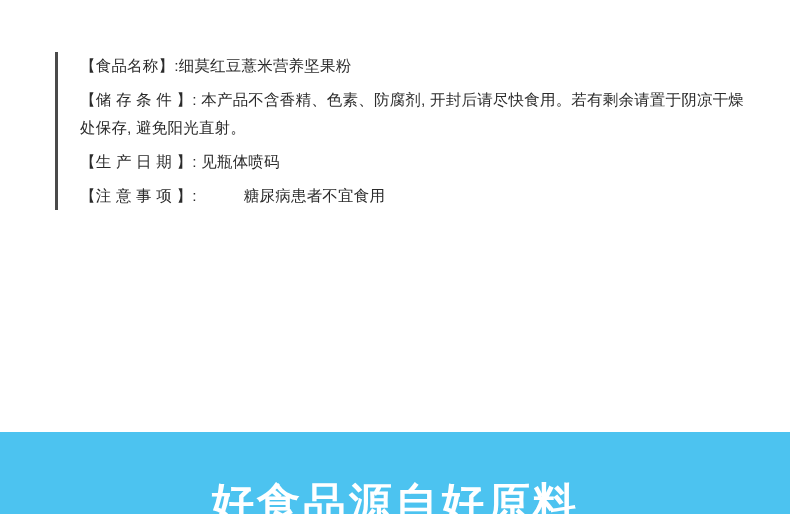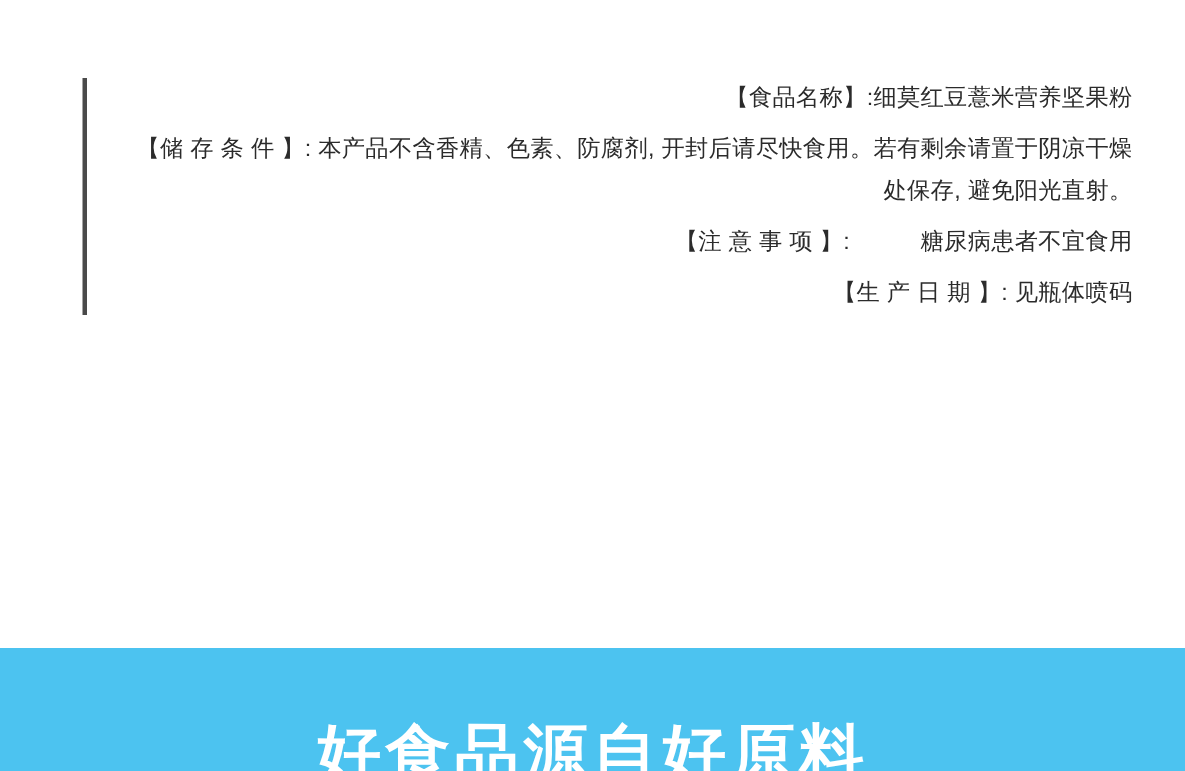--- a/index.html
+++ b/index.html
@@ -21,21 +21,20 @@
     background: #ffffff;
   }
   .spec-block {
     position: absolute;
     left: 55px;
     top: 52px;
     width: 700px;
     border-left: 3px solid #4a4a4a;
     padding-left: 22px;
     box-sizing: border-box;
-    text-align: right;
   }
   .spec-row {
     font-size: 15.5px;
     color: #2b2b2b;
     line-height: 28px;
     margin-bottom: 6px;
     letter-spacing: 0.2px;
   }
   .spec-row:last-child {
     margin-bottom: 0;
@@ -68,21 +67,21 @@
   }
 </style>
 </head>
 <body>
 
 <div class="page">
 
   <div class="spec-block">
     <div class="spec-row">【食品名称】:细莫红豆薏米营养坚果粉</div>
     <div class="spec-row tall">【储 存 条 件 】: 本产品不含香精、色素、防腐剂, 开封后请尽快食用。若有剩余请置于阴凉干燥处保存, 避免阳光直射。</div>
+    <div class="spec-row">【生 产 日 期 】: 见瓶体喷码</div>
     <div class="spec-row">【注 意 事 项 】:　　　糖尿病患者不宜食用</div>
-    <div class="spec-row">【生 产 日 期 】: 见瓶体喷码</div>
   </div>
 
   <div class="banner">
     <div class="banner-title">好食品源自好原料</div>
   </div>
 
 </div>
 
 </body></html>

